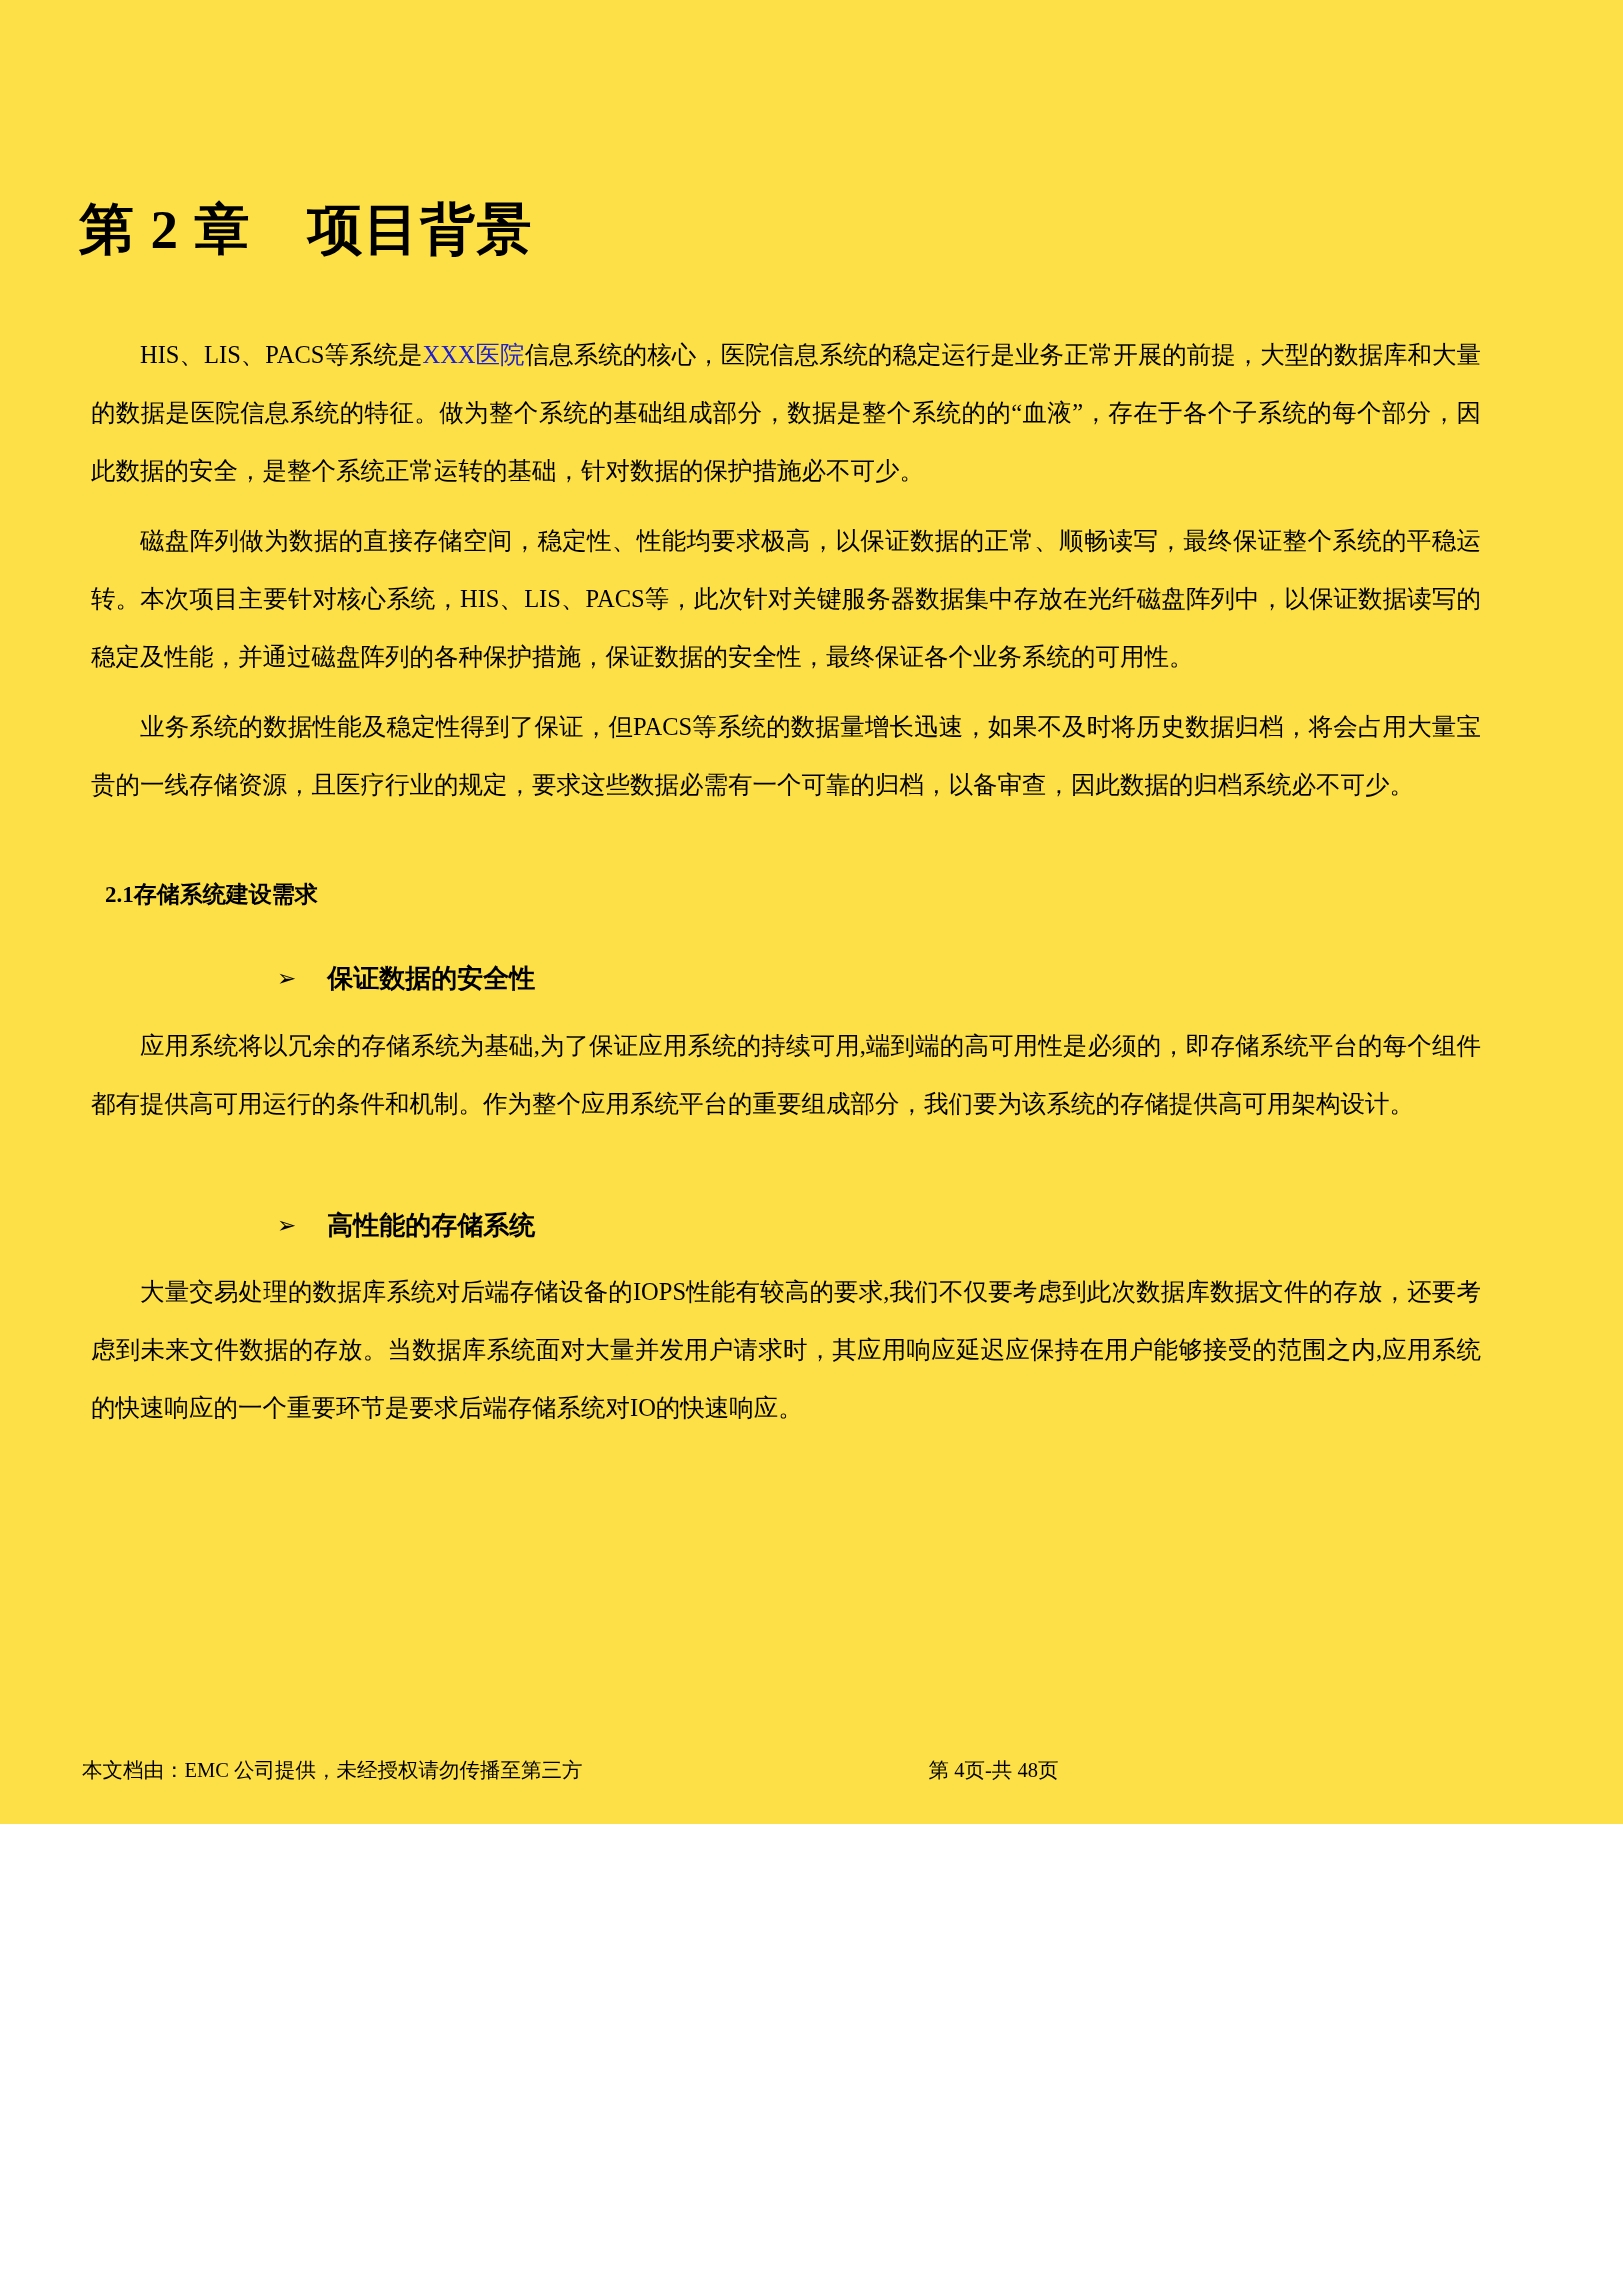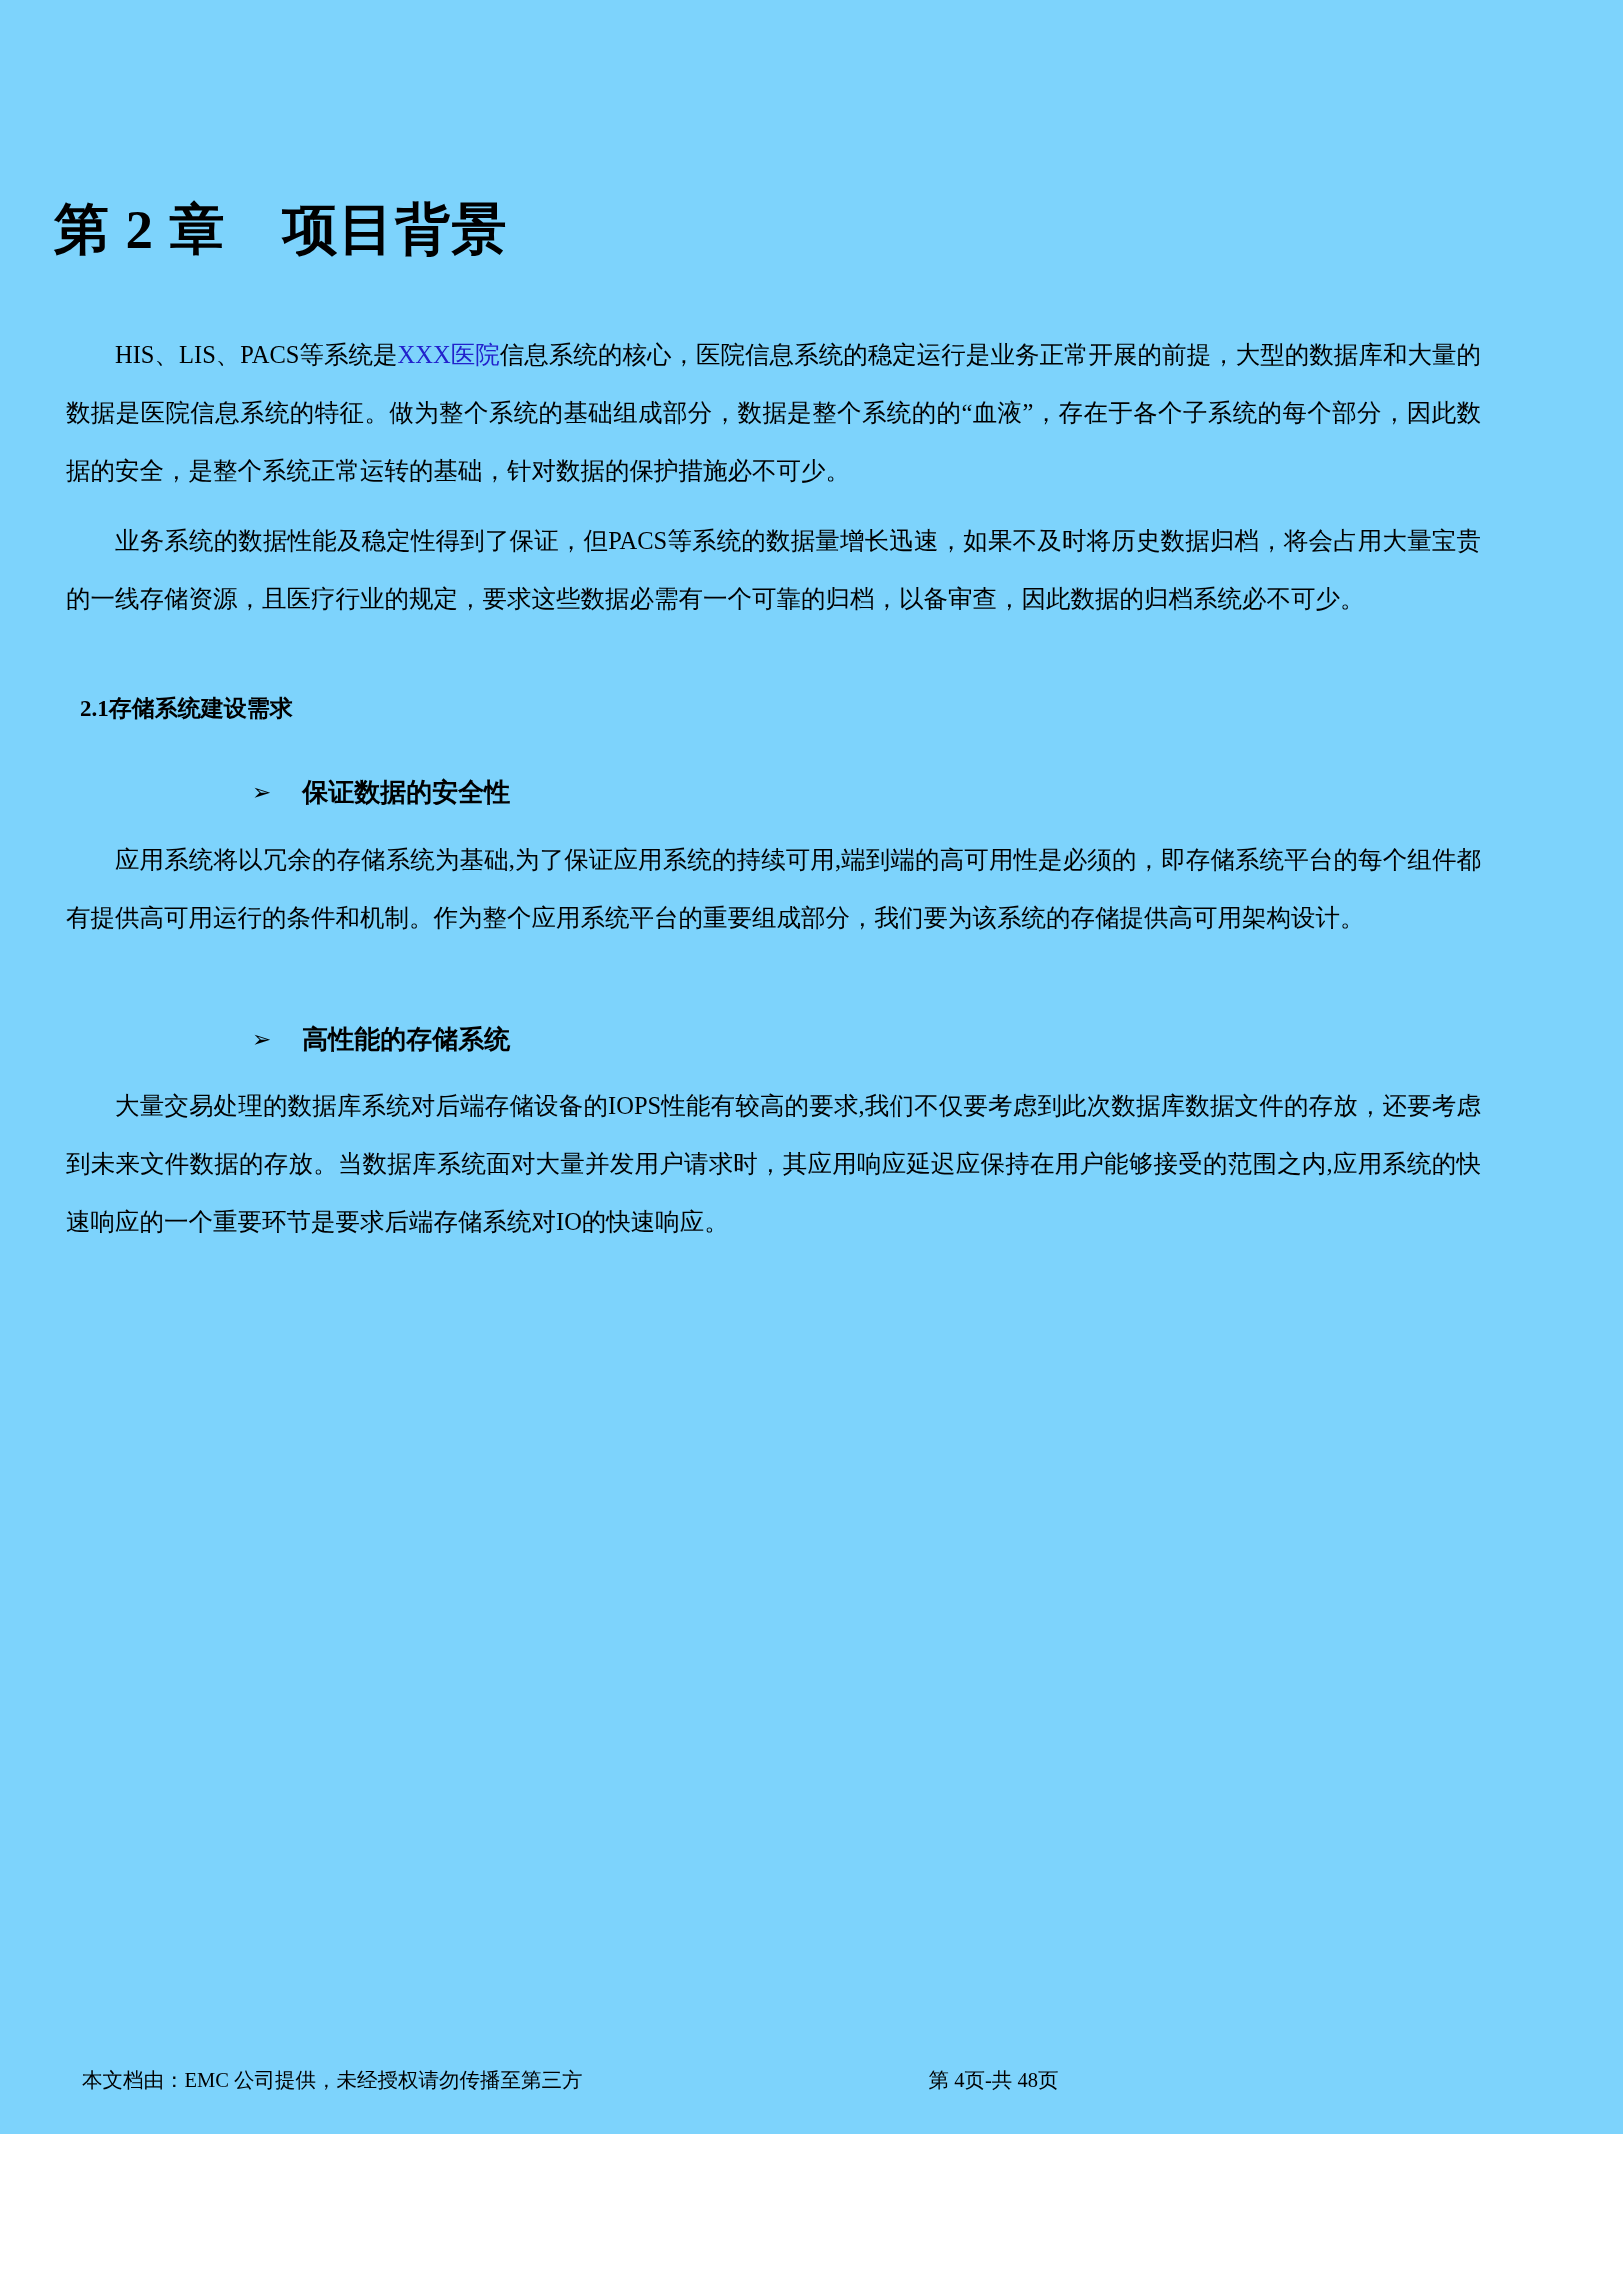--- a/index.html
+++ b/index.html
@@ -3,24 +3,24 @@
 <meta charset="utf-8">
 <style>
   html, body {
     margin: 0;
     padding: 0;
     background: #ffffff;
   }
   .page {
     position: relative;
     width: 1623px;
-    height: 2134px;
-    background: #7dd3fc;
+    height: 1824px;
+    background: #fde047;
     box-sizing: border-box;
-    padding: 198px 130px 0 54px;
+    padding: 198px 130px 0 79px;
     overflow: hidden;
     font-family: "Liberation Serif", "DejaVu Serif", serif;
     color: #000000;
   }
   .chapter-title {
     font-size: 55px;
     font-weight: bold;
     line-height: 1.15;
     margin: 0 0 65px 0;
     letter-spacing: 1.4px;
@@ -80,20 +80,21 @@
 </style>
 </head>
 <body>
 
 <div class="page">
 
   <h1 class="chapter-title">第 2 章　项目背景</h1>
 
   <p class="body-para"><span>HIS、LIS、PACS等系统是</span><span class="hospital-link" style="color: rgb(34, 34, 204);">XXX医院</span><span>信息系统的核心，医院信息系统的稳定运行是业务正常开展的前提，大型的数据库和大量的数据是医院信息系统的特征。做为整个系统的基础组成部分，数据是整个系统的的“血液”，存在于各个子系统的每个部分，因此数据的安全，是整个系统正常运转的基础，针对数据的保护措施必不可少。</span></p>
 
+  <p class="body-para">磁盘阵列做为数据的直接存储空间，稳定性、性能均要求极高，以保证数据的正常、顺畅读写，最终保证整个系统的平稳运转。本次项目主要针对核心系统，HIS、LIS、PACS等，此次针对关键服务器数据集中存放在光纤磁盘阵列中，以保证数据读写的稳定及性能，并通过磁盘阵列的各种保护措施，保证数据的安全性，最终保证各个业务系统的可用性。</p>
 
 
   <p class="body-para">业务系统的数据性能及稳定性得到了保证，但PACS等系统的数据量增长迅速，如果不及时将历史数据归档，将会占用大量宝贵的一线存储资源，且医疗行业的规定，要求这些数据必需有一个可靠的归档，以备审查，因此数据的归档系统必不可少。</p>
 
 
   <h2 class="section-title">2.1存储系统建设需求</h2>
 
   <div class="bullet-row">
     <span class="bullet-glyph">➢</span>
     <span class="bullet-title">保证数据的安全性</span>

